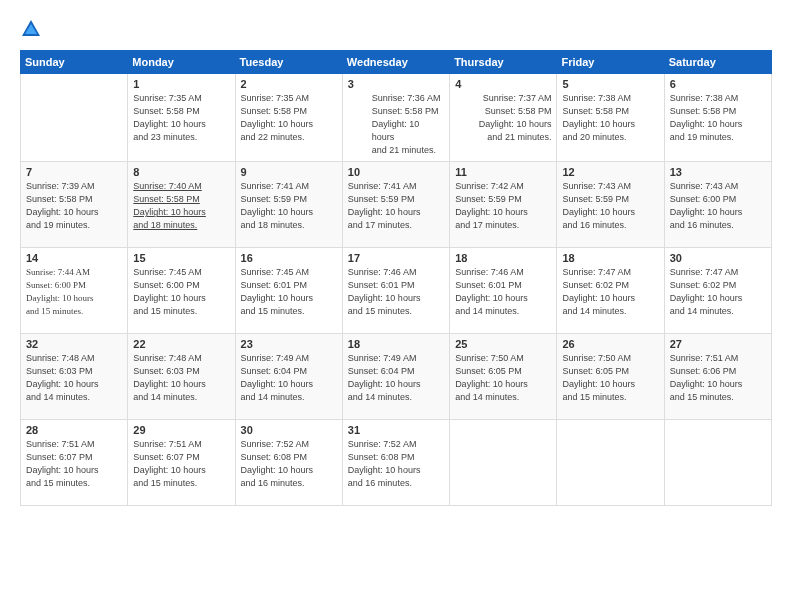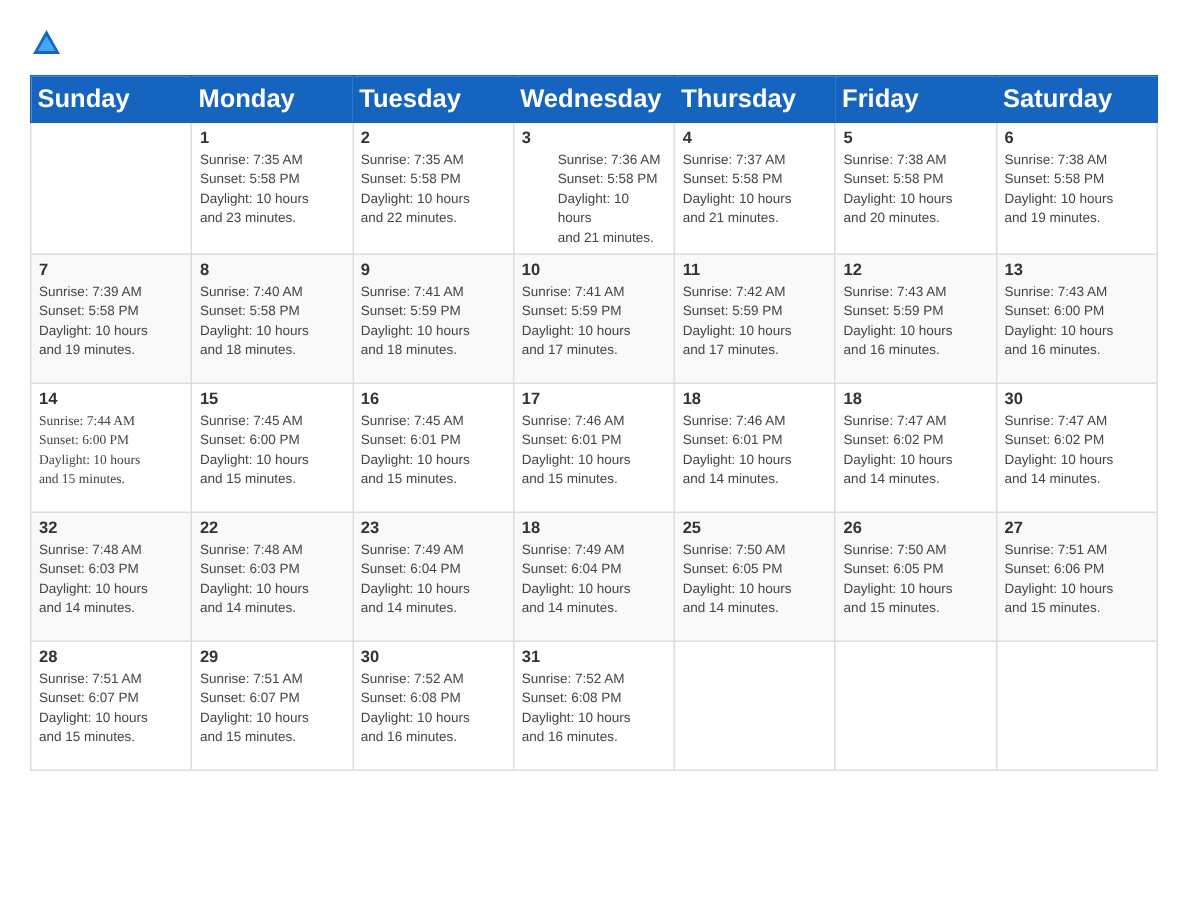--- a/index.html
+++ b/index.html
@@ -60,21 +60,21 @@
       color: #555;
       margin-top: 2px;
     }
     table {
       width: 100%;
       border-collapse: collapse;
     }
     thead tr th {
       background-color: #1565c0;
       color: #fff;
-      font-size: 17px;
+      font-size: 11px;
       font-weight: bold;
       padding: 5px 4px;
       text-align: left;
       border: 1px solid #1565c0;
     }
     tbody tr {
       border-bottom: 1px solid #ccc;
     }
     tbody tr td {
       border: 1px solid #ddd;
@@ -157,21 +157,21 @@
           </td>
           <td>
             <span class="day-number">3</span>
             <div class="day-info" style="white-space: pre-line; margin-left: 24px;">Sunrise: 7:36 AM
 Sunset: 5:58 PM
 Daylight: 10 hours
 and 21 minutes.</div>
           </td>
           <td>
             <span class="day-number">4</span>
-            <div class="day-info" style="white-space: pre-line;">Sunrise: 7:37 AM
+            <div class="day-info" style="white-space: pre-line; text-align: right;">Sunrise: 7:37 AM
 Sunset: 5:58 PM
 Daylight: 10 hours
 and 21 minutes.</div>
           </td>
           <td>
             <span class="day-number">5</span>
             <div class="day-info" style="white-space: pre-line;">Sunrise: 7:38 AM
 Sunset: 5:58 PM
 Daylight: 10 hours
 and 20 minutes.</div>
@@ -187,21 +187,21 @@
         <tr>
           <td>
             <span class="day-number">7</span>
             <div class="day-info" style="white-space: pre-line;">Sunrise: 7:39 AM
 Sunset: 5:58 PM
 Daylight: 10 hours
 and 19 minutes.</div>
           </td>
           <td>
             <span class="day-number">8</span>
-            <div class="day-info" style="white-space: pre-line;">Sunrise: 7:40 AM
+            <div class="day-info" style="white-space: pre-line; text-decoration: underline;">Sunrise: 7:40 AM
 Sunset: 5:58 PM
 Daylight: 10 hours
 and 18 minutes.</div>
           </td>
           <td>
             <span class="day-number">9</span>
             <div class="day-info" style="white-space: pre-line;">Sunrise: 7:41 AM
 Sunset: 5:59 PM
 Daylight: 10 hours
 and 18 minutes.</div>

